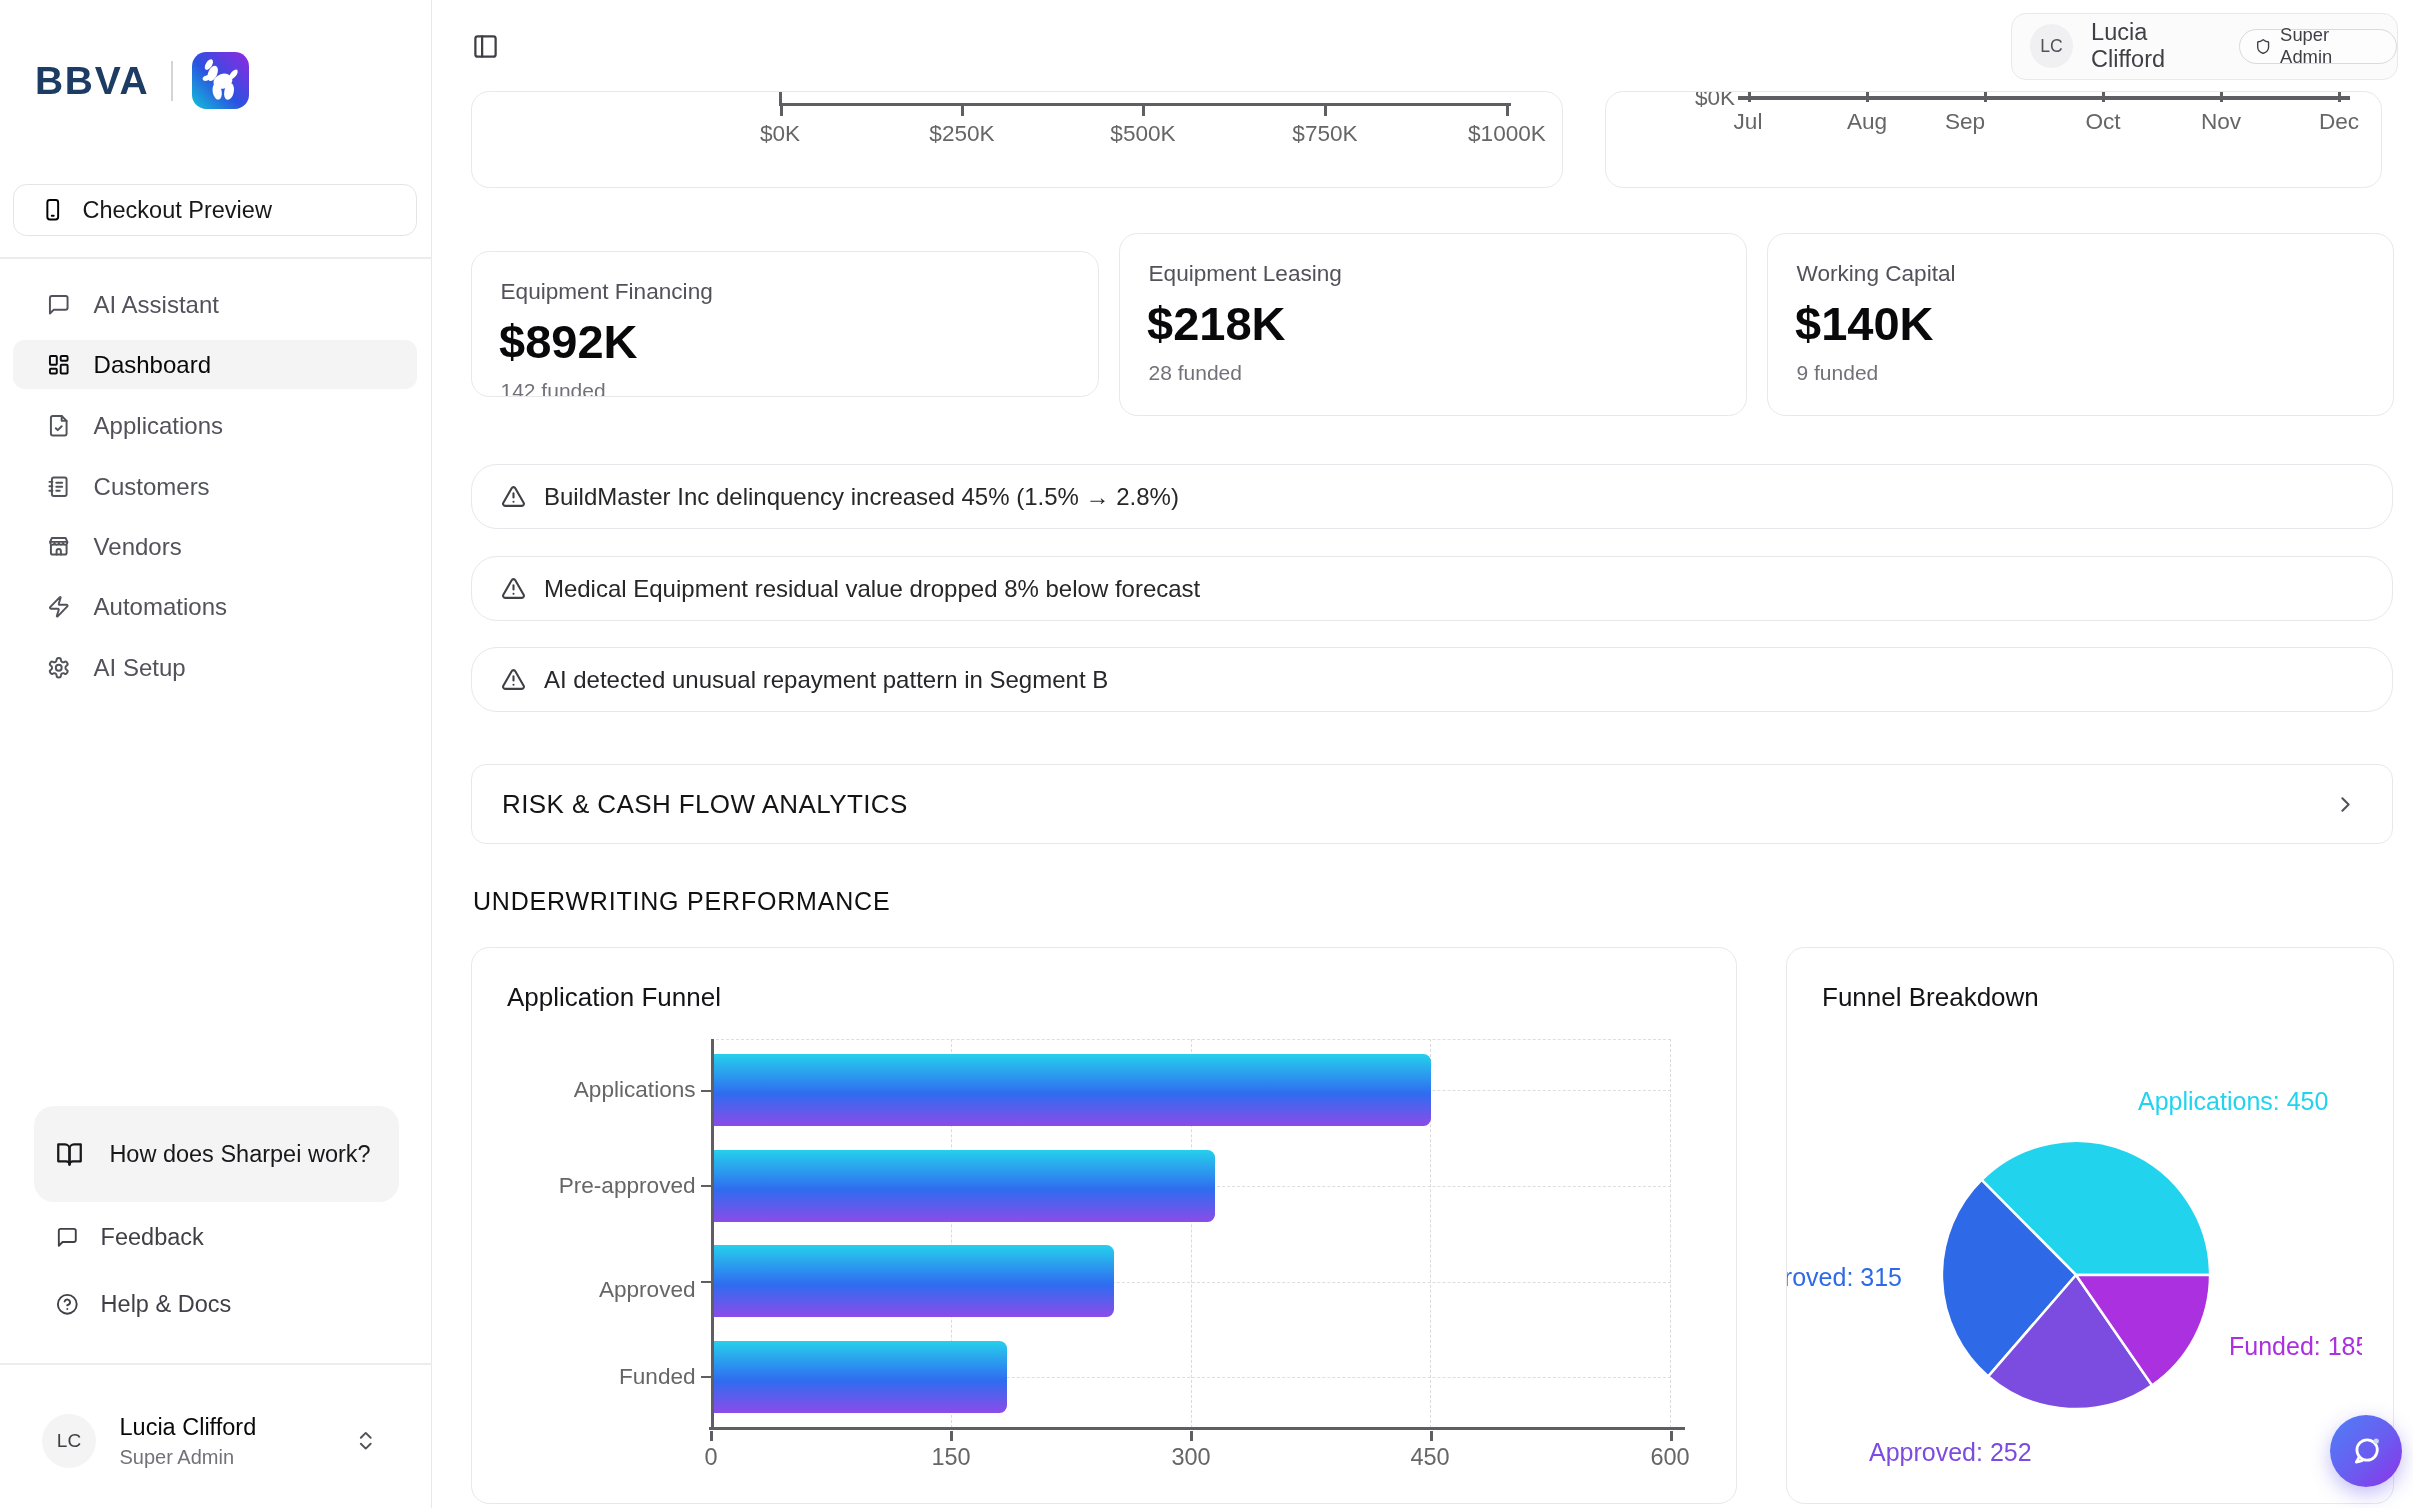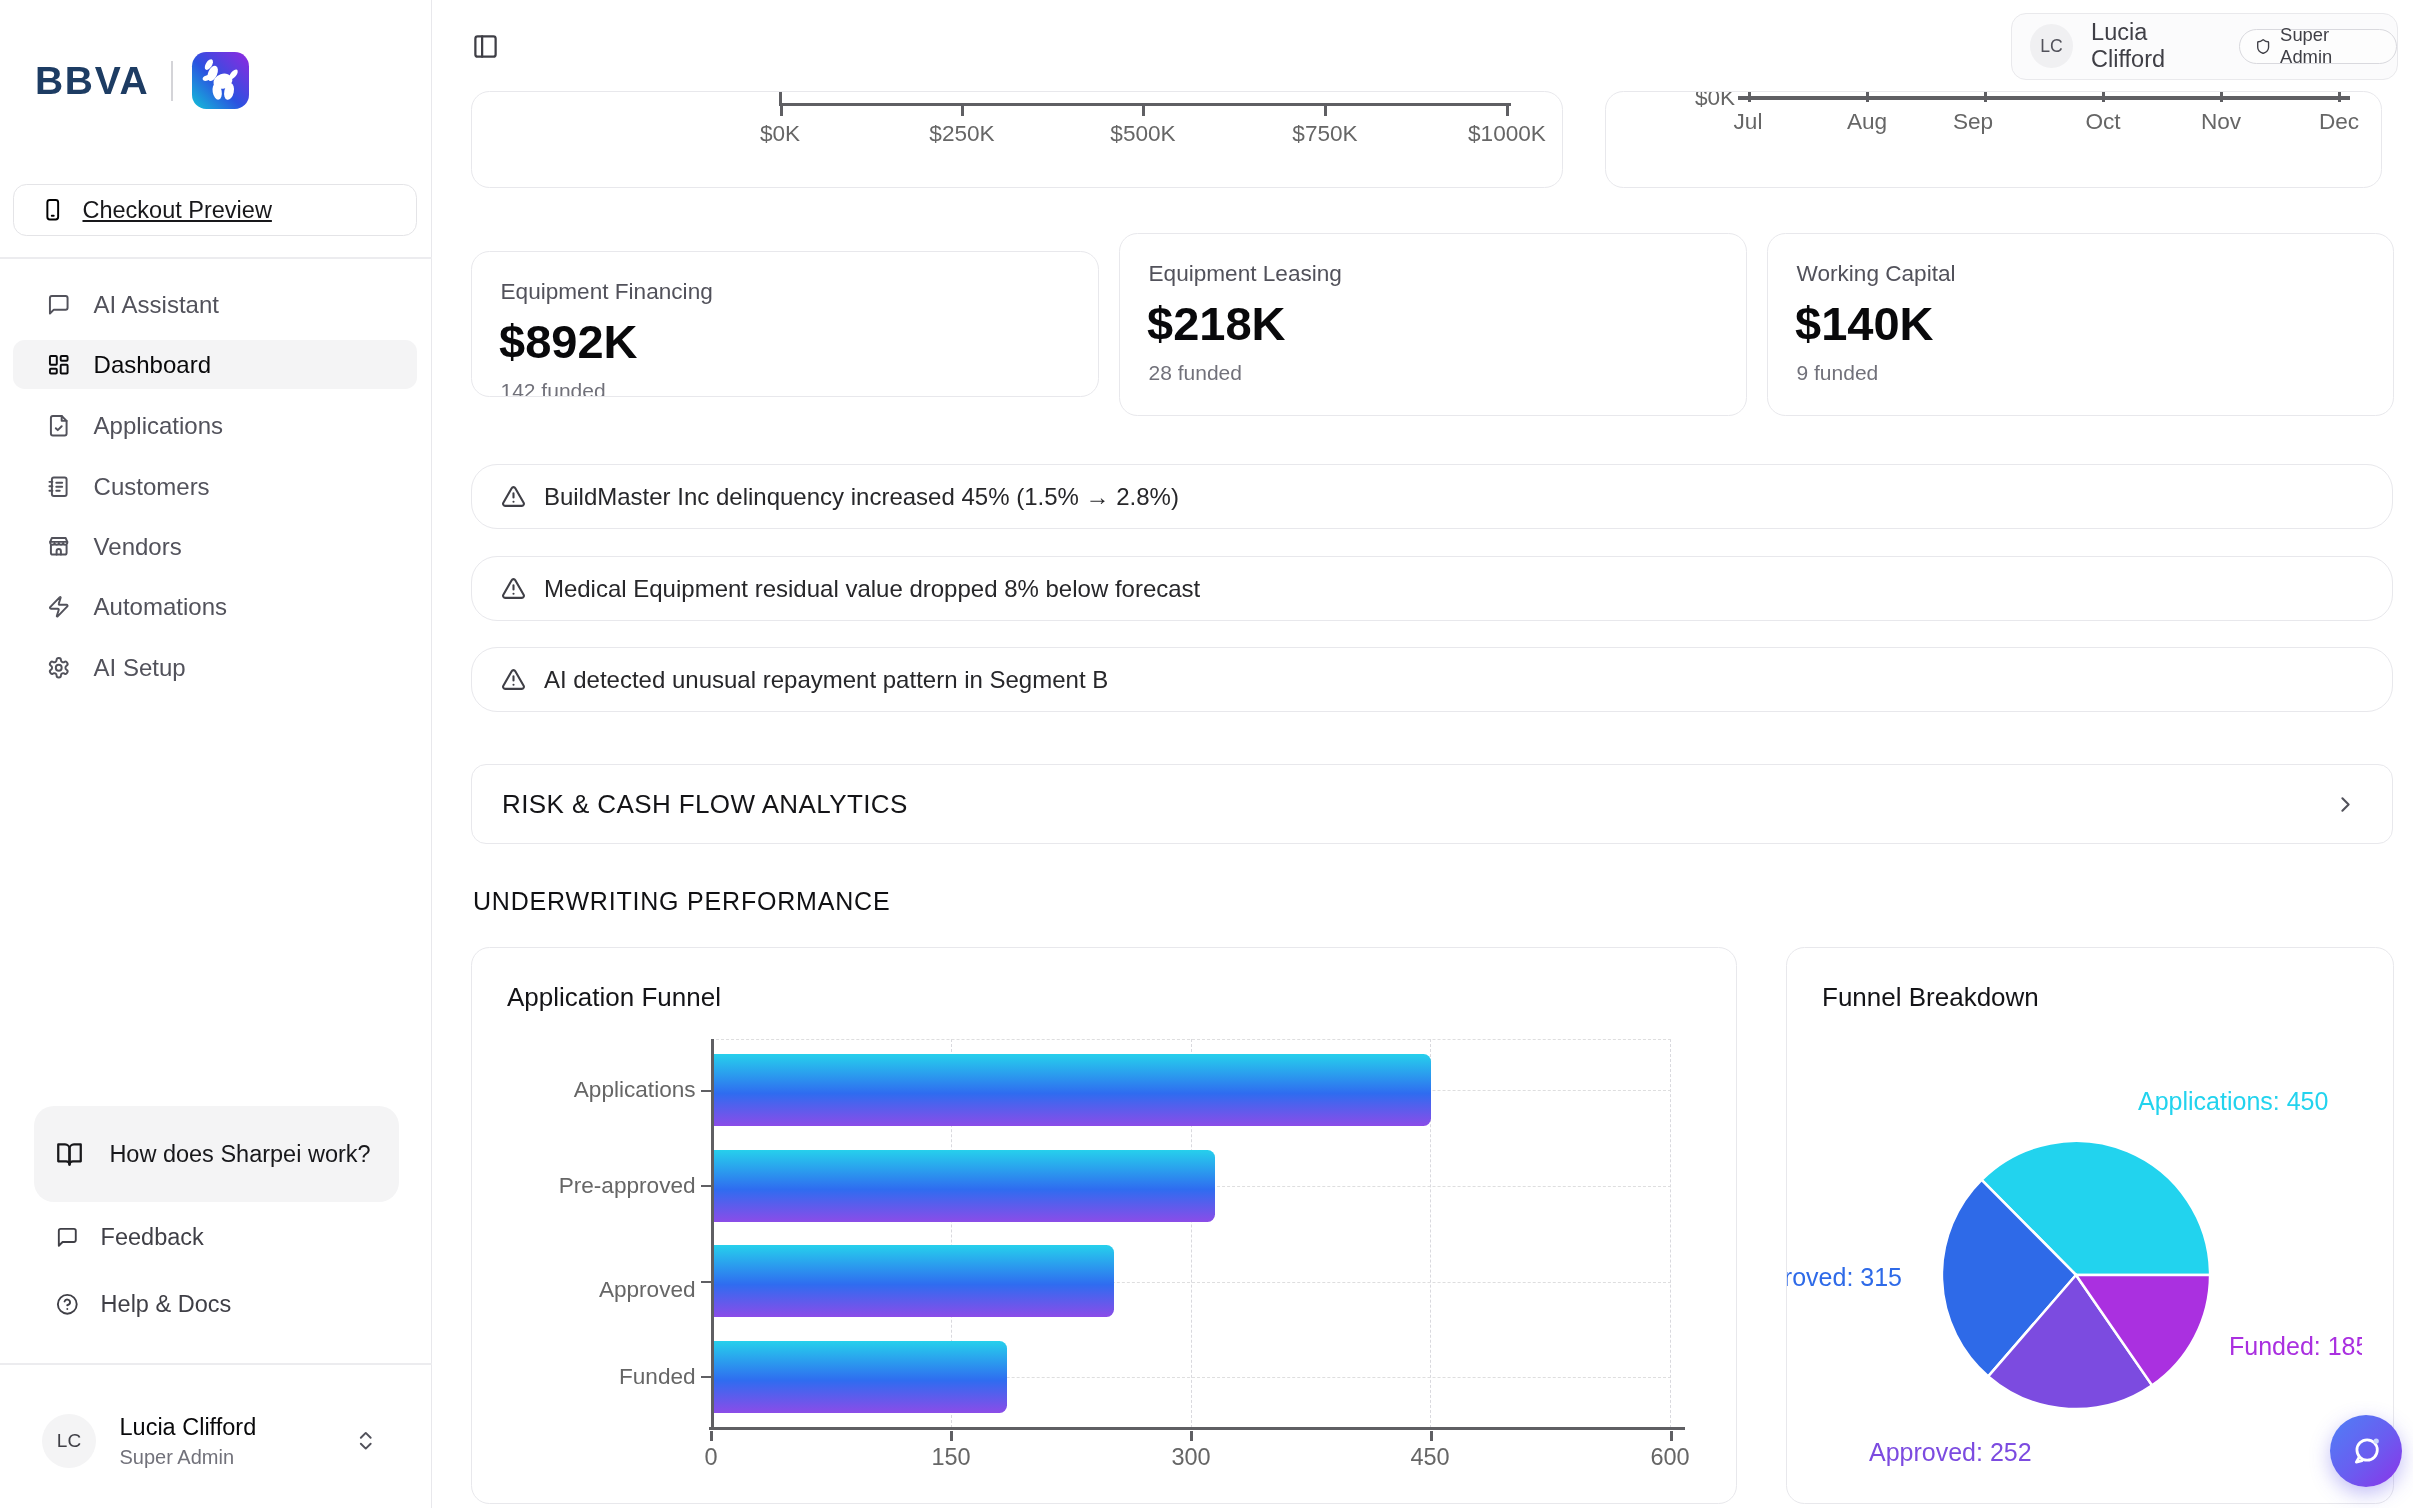--- a/index.html
+++ b/index.html
@@ -13,21 +13,21 @@
   .logo-row { position:absolute; left:35px; top:52px; display:flex; align-items:center; }
   .bbva-logo { font-size:39px; font-weight:700; letter-spacing:1.7px; color:#1d3c63; }
   .logo-divider { width:1.7px; height:40px; background:#d4d4d8; margin:0 18.4px 0 22px; }
   .app-icon { width:57px; height:57px; border-radius:14.2px;
     background:linear-gradient(to top right,#12c2d8 0%,#2b52e0 45%,#9128e0 100%); }
   .app-icon svg { width:57px; height:57px; }
 
   .checkout-btn { position:absolute; left:12.6px; top:184px; width:404px; height:52px;
     border:1.7px solid #e4e4e7; border-radius:13.4px; background:#fff; display:flex;
     align-items:center; padding-left:27px; gap:18.4px; cursor:pointer; }
-  .checkout-btn span { font-size:23.5px; font-weight:500; color:#18181b;text-decoration:underline; }
+  .checkout-btn span { font-size:23.5px; font-weight:500; color:#18181b; }
   .sb-divider { position:absolute; left:0; width:432px; height:1.7px; background:#ececef; }
 
   .nav-item { position:absolute; left:12.6px; width:404px; height:49px; border-radius:11.7px;
     display:flex; align-items:center; padding-left:34px; gap:23.5px; color:#52525b;
     font-size:24px; cursor:pointer; }
   .nav-item.active { background:#f4f4f5; color:#09090b; font-weight:500; }
   .nav-item .ic { display:flex; width:23.5px; height:23.5px; }
 
   .help-box { position:absolute; left:34px; top:1106px; width:365px; height:96px;
     background:#f4f4f5; border-radius:20px; display:flex; align-items:center;
@@ -279,21 +279,21 @@
     </div>
 
   <div class="card" id="topRightChart" style="left:1605px; top:91px; width:777px; height:97px;">
     <div class="tick-label" style="left:109px; top:-6.7px;">$0K</div>
     <div class="axis-line" style="left:132px; top:4.2px; width:612px; height:3.4px;"></div>
   <div class="xtick-stub" style="left: 142px; top: 0px;"></div>
       <div class="tick-label" style="left: 142px; top: 17px;">Jul</div>
       <div class="xtick-stub" style="left: 260px; top: 0px;"></div>
       <div class="tick-label" style="left: 261px; top: 17px;">Aug</div>
       <div class="xtick-stub" style="left: 378px; top: 0px;"></div>
-      <div class="tick-label" style="left: 367px; top: 17px; text-align: right;">Sep</div>
+      <div class="tick-label" style="left: 359px; top: 17px; text-align: right;">Sep</div>
       <div class="xtick-stub" style="left: 496px; top: 0px;"></div>
       <div class="tick-label" style="left: 497px; top: 17px;">Oct</div>
       <div class="xtick-stub" style="left: 614px; top: 0px;"></div>
       <div class="tick-label" style="left: 615px; top: 17px;">Nov</div>
       <div class="xtick-stub" style="left: 732px; top: 0px;"></div>
       <div class="tick-label" style="left: 733px; top: 17px;">Dec</div>
     </div>
 
   <div class="card" style="left:471px; top:251px; width:628px; height:146px;">
     <div class="stat-title">Equipment Financing</div>

